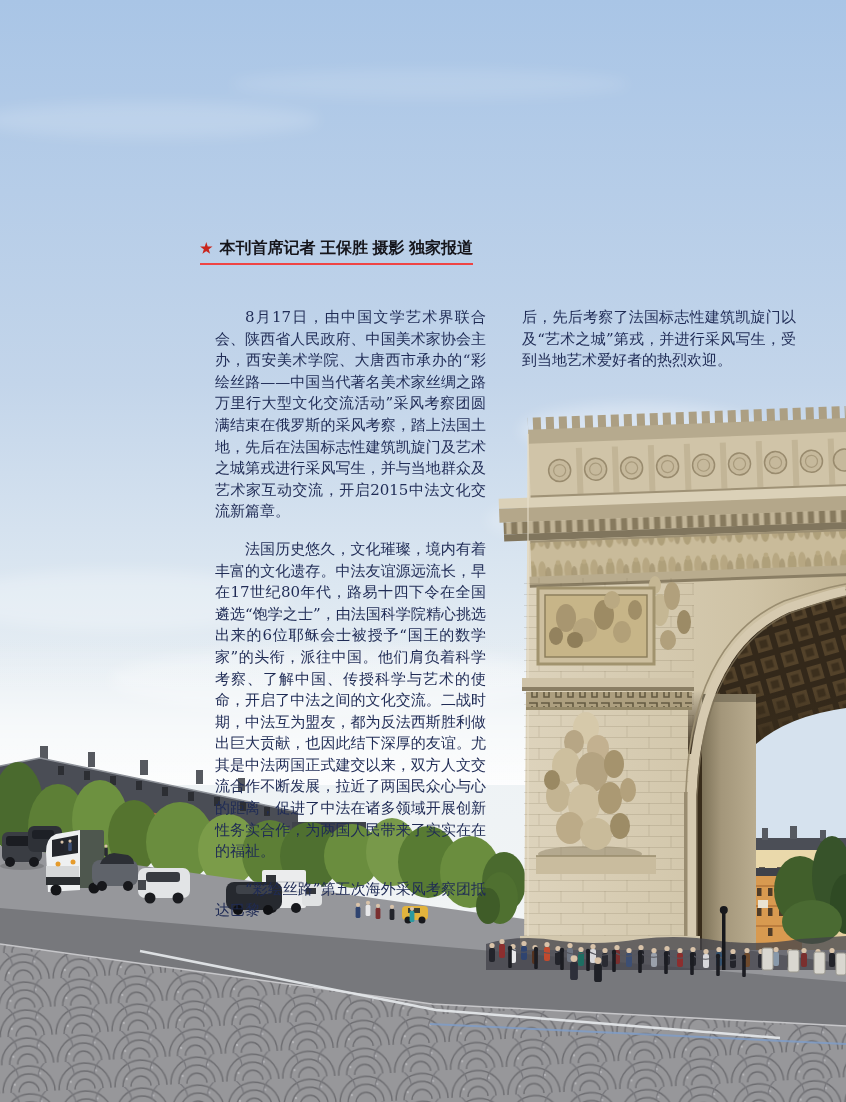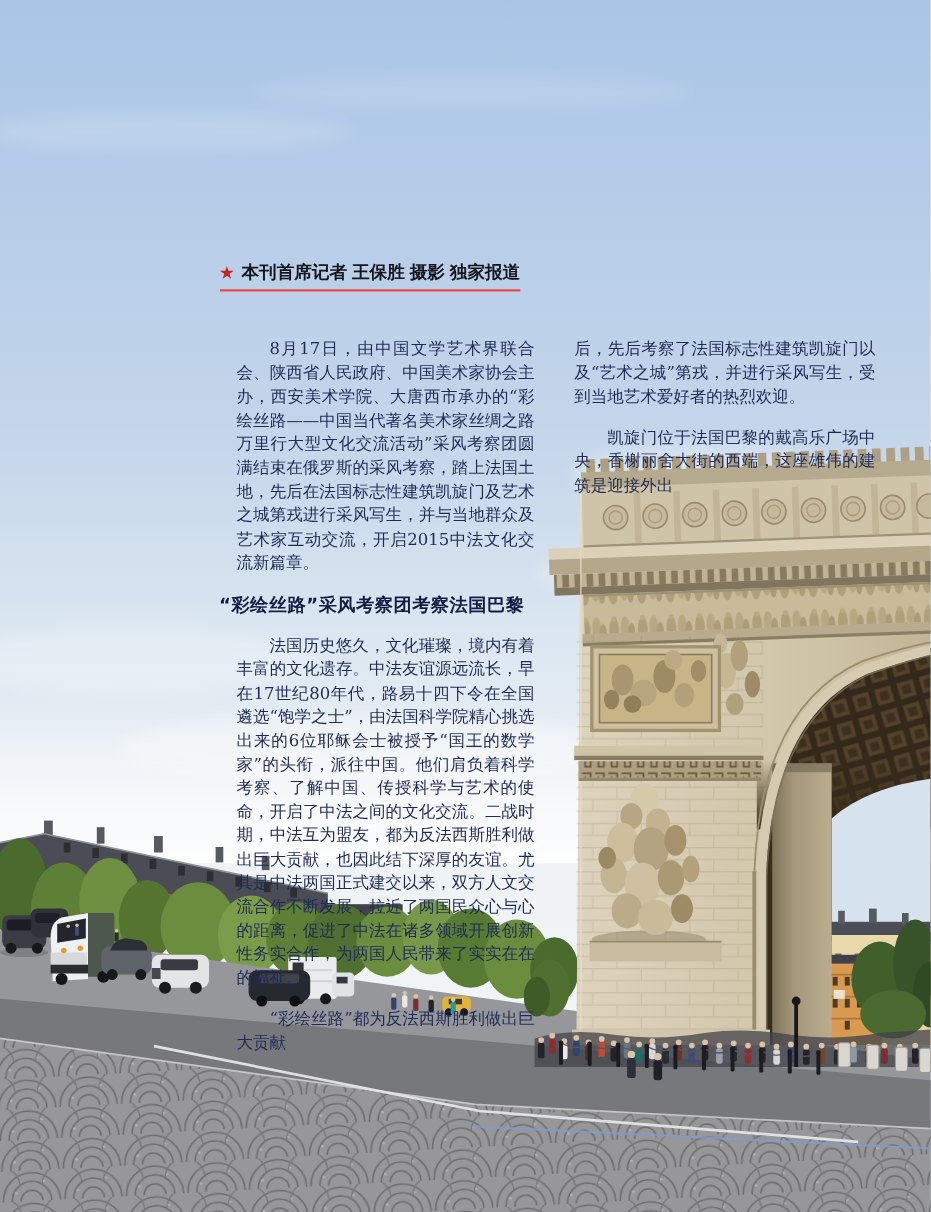--- a/index.html
+++ b/index.html
@@ -496,23 +496,21 @@
 </g>
 </svg>
 
 
 <div class="byline">
   <span class="star">★</span><span>本刊首席记者 王保胜 摄影 独家报道</span>
 </div>
 
 <div class="col col-left">
   <p class="indent">8月17日，由中国文学艺术界联合会、陕西省人民政府、中国美术家协会主办，西安美术学院、大唐西市承办的“彩绘丝路——中国当代著名美术家丝绸之路万里行大型文化交流活动”采风考察团圆满结束在俄罗斯的采风考察，踏上法国土地，先后在法国标志性建筑凯旋门及艺术之城第戎进行采风写生，并与当地群众及艺术家互动交流，开启2015中法文化交流新篇章。</p>
-  <h2 class="subhead">“彩绘丝路”采风考察团考察法国巴黎</h2>
   <p class="indent">法国历史悠久，文化璀璨，境内有着丰富的文化遗存。中法友谊源远流长，早在17世纪80年代，路易十四下令在全国遴选“饱学之士”，由法国科学院精心挑选出来的6位耶稣会士被授予“国王的数学家”的头衔，派往中国。他们肩负着科学考察、了解中国、传授科学与艺术的使命，开启了中法之间的文化交流。二战时期，中法互为盟友，都为反法西斯胜利做出巨大贡献，也因此结下深厚的友谊。尤其是中法两国正式建交以来，双方人文交流合作不断发展，拉近了两国民众心与心的距离，促进了中法在诸多领域开展创新性务实合作，为两国人民带来了实实在在的福祉。</p>
-  <p class="indent">“彩绘丝路”都为反法西斯胜利做出巨大贡献</p>
+  <p class="indent">“彩绘丝路”第五次海外采风考察团抵达巴黎</p>
 </div>
 
 <div class="col col-right">
   <p>后，先后考察了法国标志性建筑凯旋门以及“艺术之城”第戎，并进行采风写生，受到当地艺术爱好者的热烈欢迎。</p>
-  <p class="indent">凯旋门位于法国巴黎的戴高乐广场中央，香榭丽舍大街的西端，这座雄伟的建筑是迎接外出</p>
 </div>
 
 </div>
 
 </body></html>

